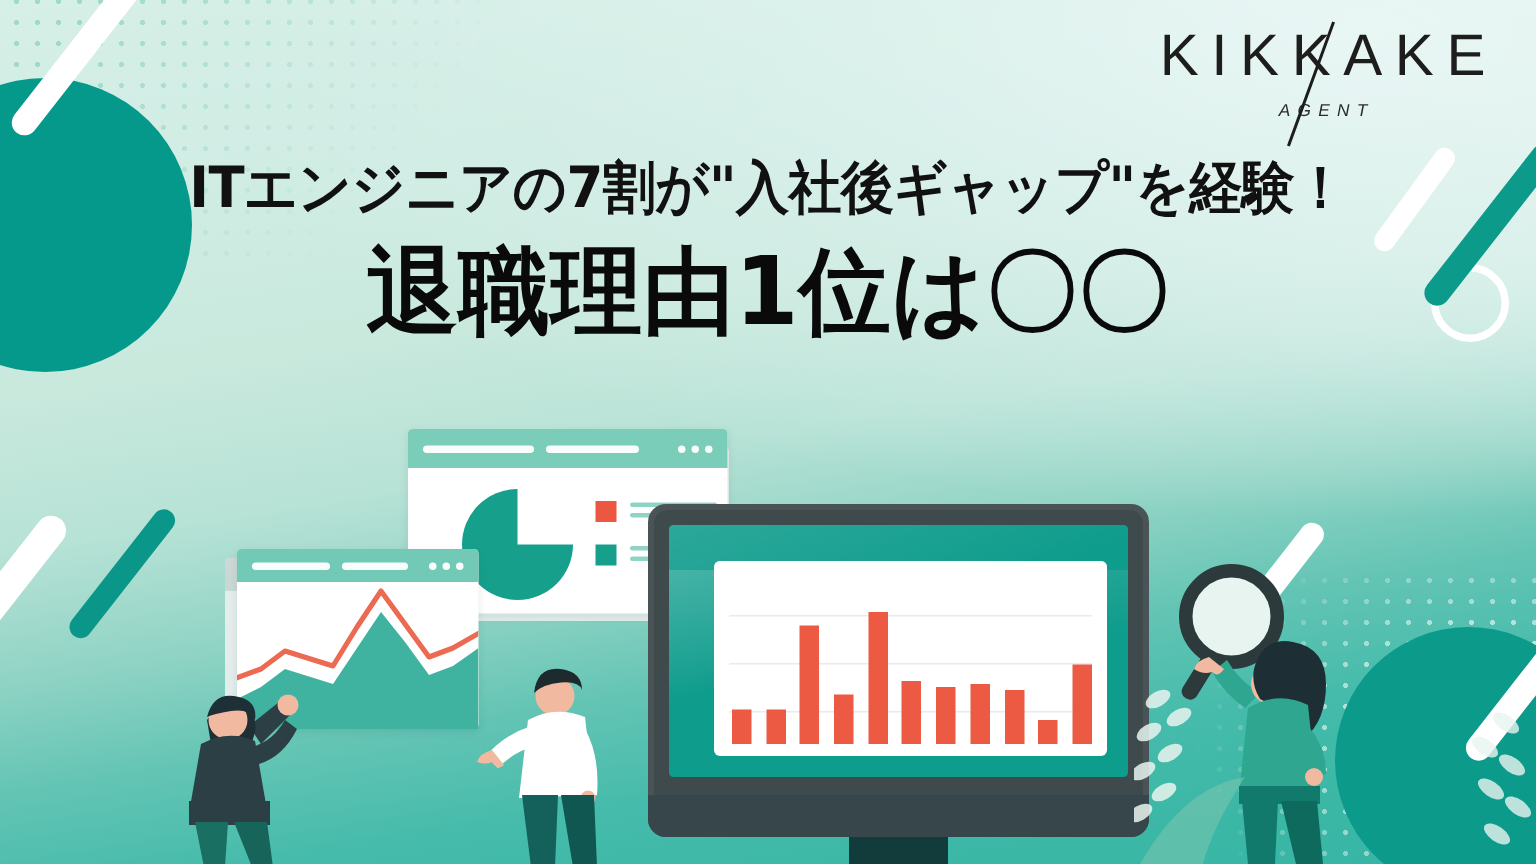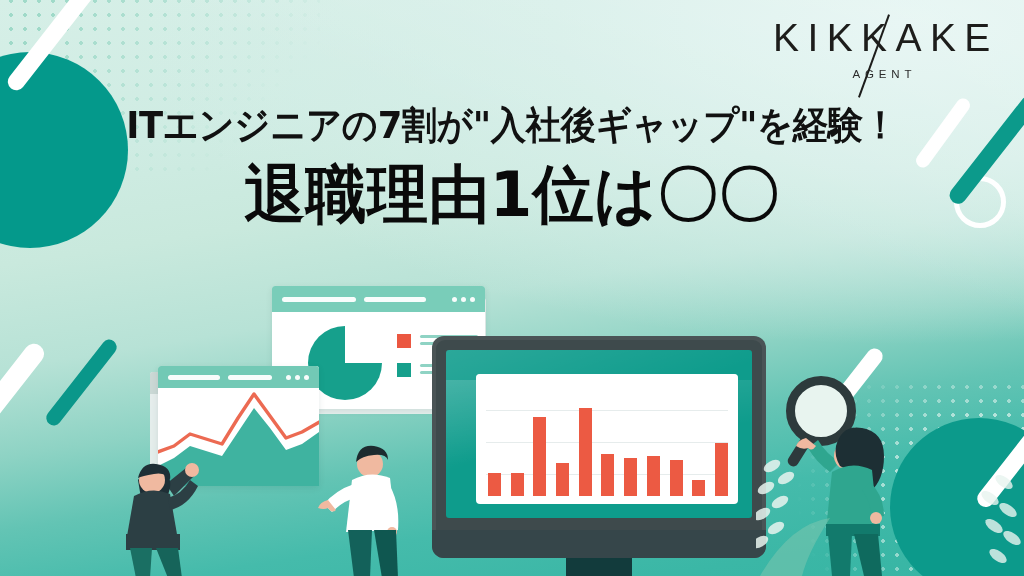--- a/index.html
+++ b/index.html
@@ -63,21 +63,21 @@
   .logo-word{
     font-size:39px;letter-spacing:.215em;color:#1d1d1b;line-height:1;
     font-family:"Liberation Sans","DejaVu Sans",sans-serif;font-weight:300;
     padding-left:.2em;
   }
   .logo-slash{
     position:absolute;left:108px;top:-6px;width:2px;height:88px;background:#1d1d1b;
     transform:rotate(20deg);
   }
   .logo-agent{
-    margin-top:11px;font-size:11.5px;letter-spacing:.42em;color:#2b2b2b;font-weight:400;padding-left:.42em;
+    margin-top:11px;font-size:11.5px;letter-spacing:.42em;color:#2b2b2b;font-weight:400;padding-left:.42em;font-style:italic;
   }
 
   
   .headline{position:absolute;left:0;right:0;top:104px;text-align:center;}
   .hl1{
     font-size:38px;font-weight:700;color:#111111;letter-spacing:-0.01em;
     line-height:1.12;white-space:nowrap;
     font-family:"DejaVu Sans","Liberation Sans",sans-serif;
     transform:scaleX(.93);
   }

